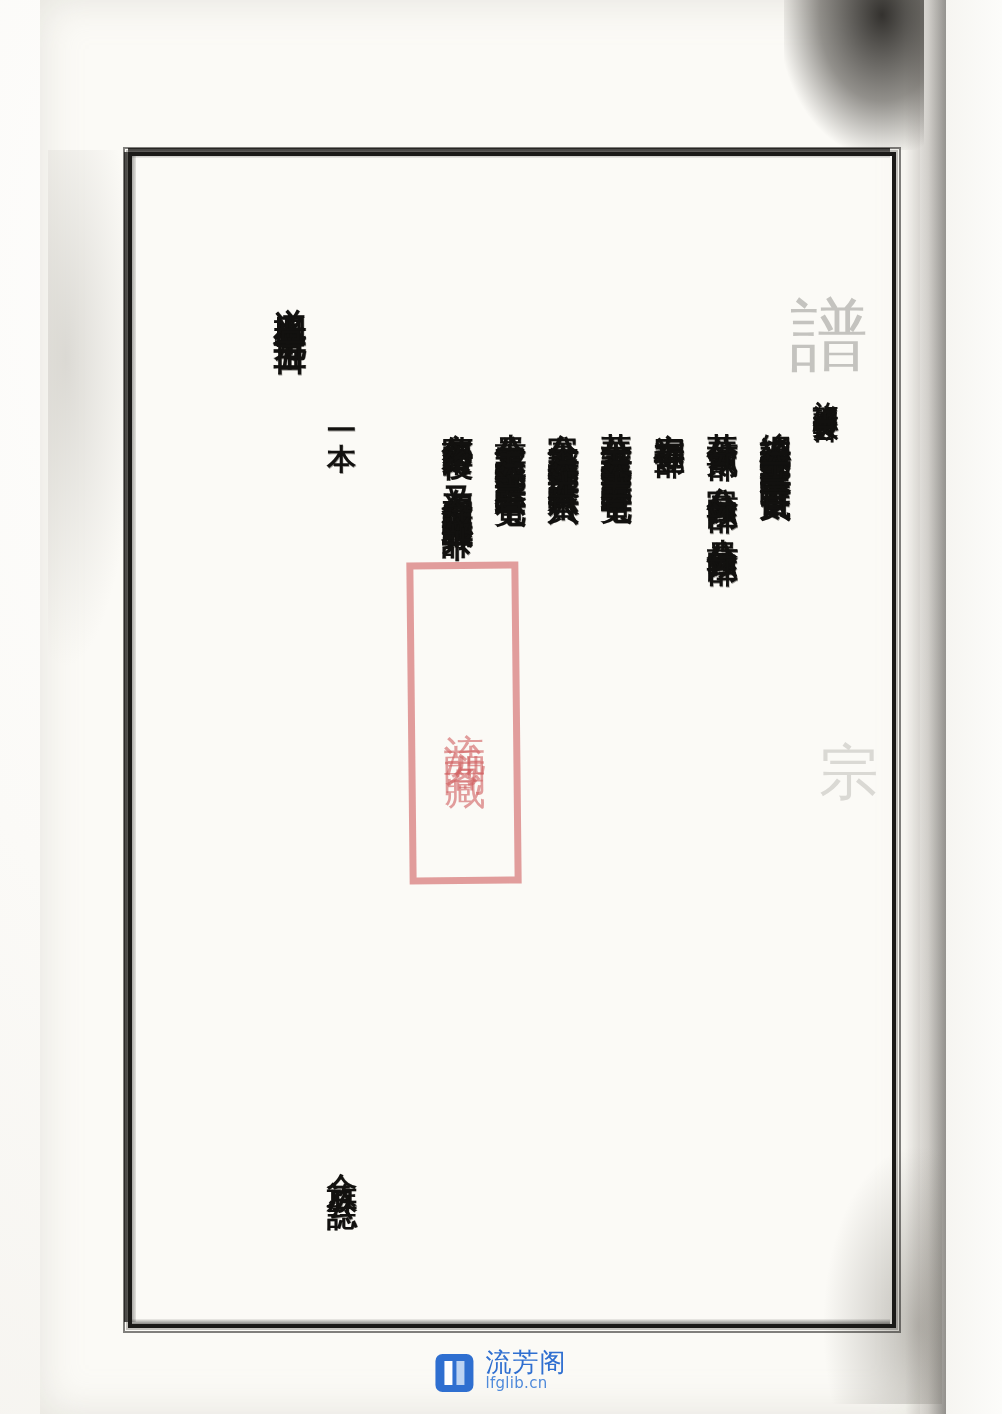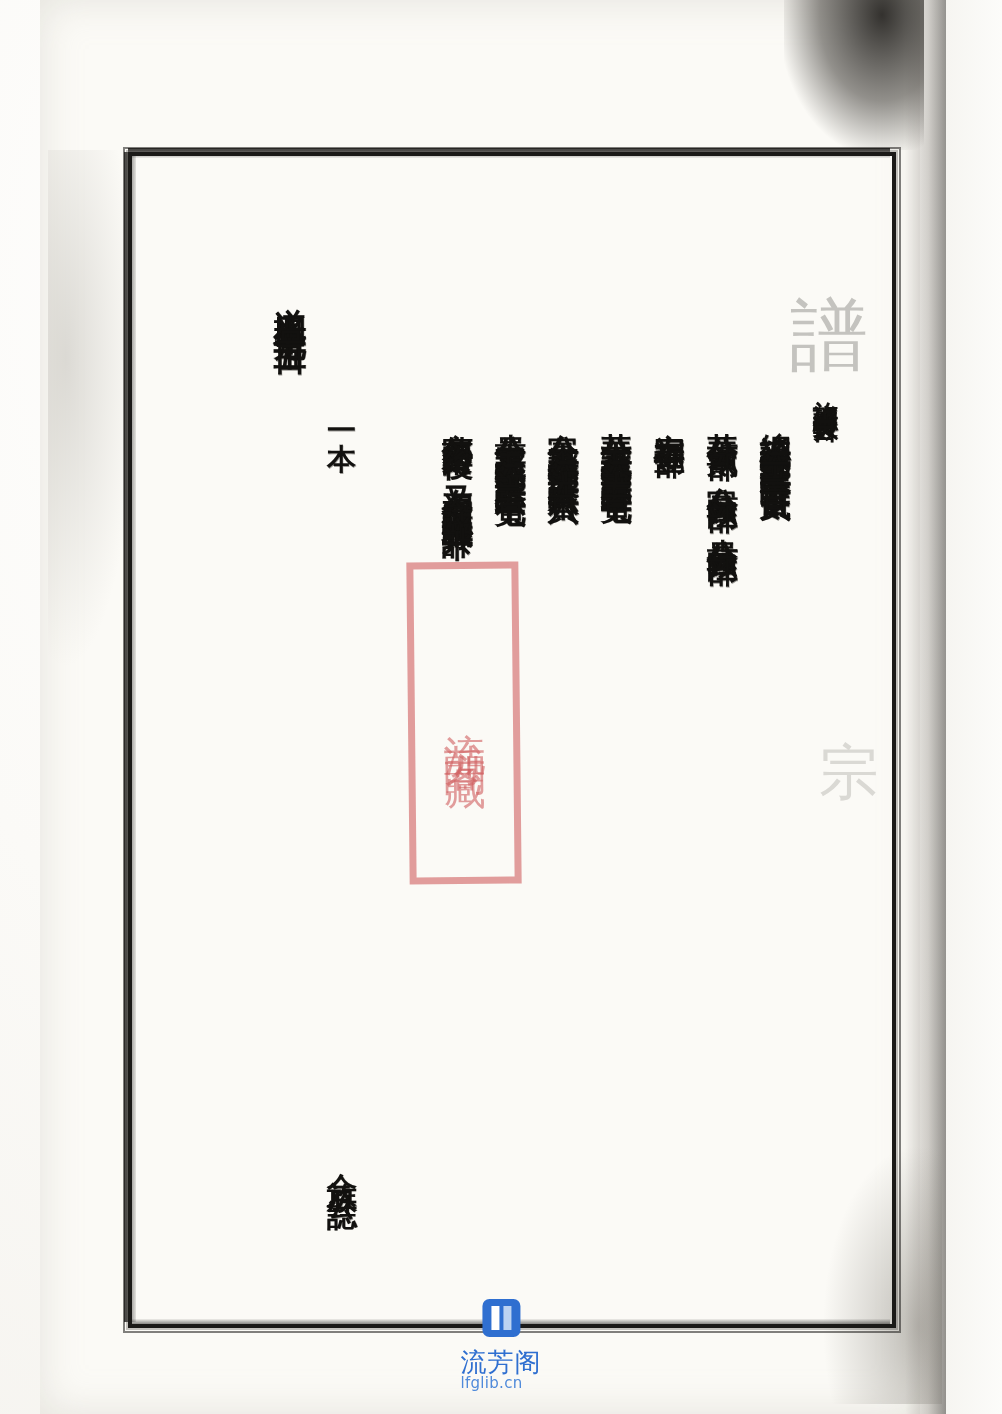--- a/index.html
+++ b/index.html
@@ -199,23 +199,22 @@
   #g1 { right: 120px; top: 230px; font-size: 78px; color: rgba(70,68,62,0.30); }
   #g2 { right: 112px; top: 690px; font-size: 60px; color: rgba(70,68,62,0.18); }
 
   
   .watermark {
     position: absolute;
     left: 50%;
     transform: translateX(-50%);
     bottom: 22px;
     display: flex;
-    align-items: center;
+    align-items: flex-end;
     gap: 12px;
-    flex-direction: column;
   }
   .wm-logo {
     width: 38px;
     height: 38px;
     border-radius: 7px;
     background: #2f6fd0;
     position: relative;
   }
   .wm-logo::before{
     content:"";

